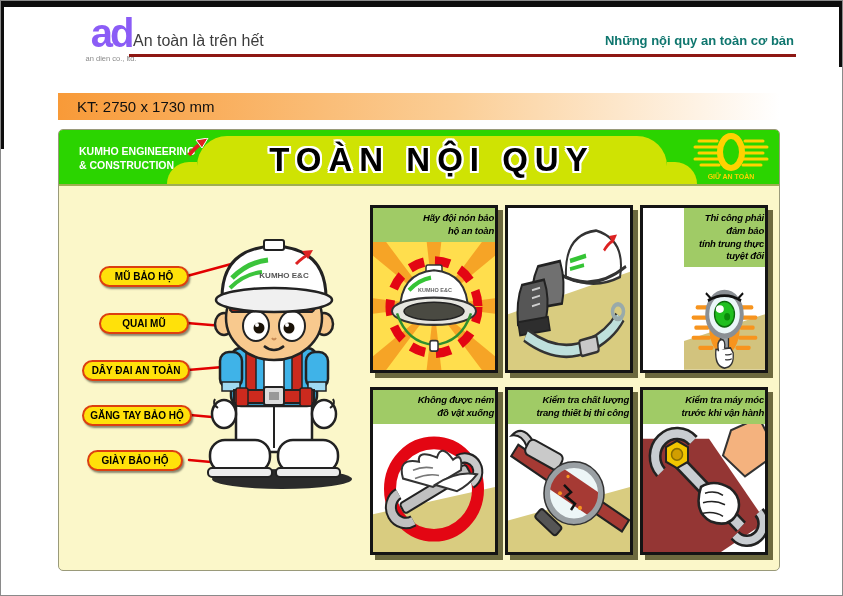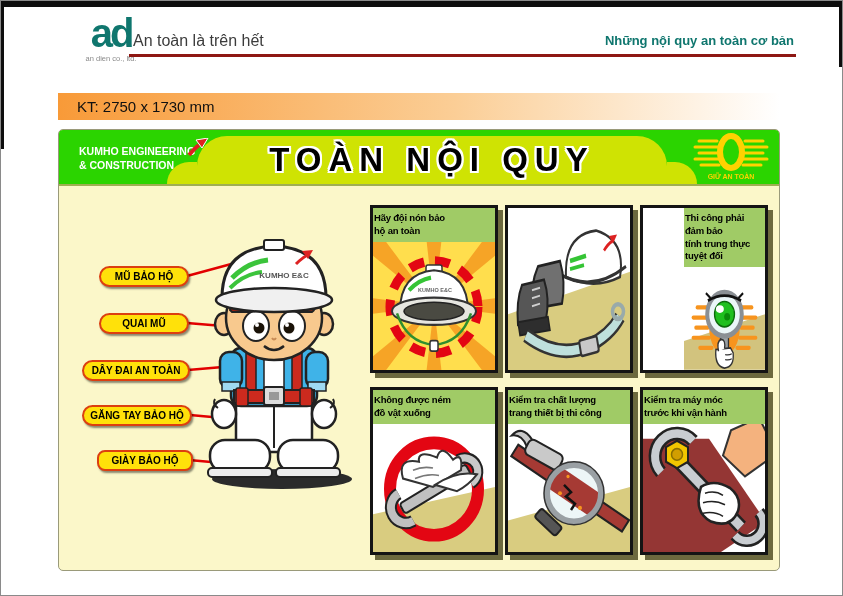--- a/index.html
+++ b/index.html
@@ -5,21 +5,21 @@
   html,body{margin:0;padding:0;background:#fff;}
   .page{position:relative;width:843px;height:596px;background:#fff;overflow:hidden;
         font-family:"Liberation Sans","DejaVu Sans",sans-serif;border:1px solid #8a8a8a;box-sizing:border-box;}
   
   .frame-top{position:absolute;top:0;left:0;width:100%;height:6px;background:#0d0d0d;}
   .frame-left{position:absolute;top:0;left:0;width:3px;height:148px;background:#0d0d0d;}
   .frame-right{position:absolute;top:0;right:0;width:3px;height:66px;background:#0d0d0d;}
 
   
   .logo{position:absolute;left:72px;top:12px;width:76px;text-align:center;}
-  .logo-text{font-size:40px;font-weight:bold;color:#0f766e;line-height:1;letter-spacing:-3px;}
+  .logo-text{font-size:40px;font-weight:bold;color:#8b5cf6;line-height:1;letter-spacing:-3px;}
   .logo-sub{font-size:7.5px;color:#8a8a8a;margin-top:1px;white-space:nowrap;}
   .tagline-left{position:absolute;left:132px;top:31px;font-size:16px;color:#3c3c3c;}
   .tagline-right{position:absolute;right:48px;top:32px;font-size:13px;font-weight:bold;color:#0f766e;}
   .header-rule{position:absolute;left:128px;top:53px;width:667px;height:3px;background:#8E1713;}
 
   
   .size-bar{position:absolute;left:57px;top:92px;width:722px;height:27px;
             background:linear-gradient(to right,#F89A38 0%,#FBCE96 55%,#FFFFFF 100%);
             display:flex;align-items:center;padding-left:19px;box-sizing:border-box;
             font-size:15px;color:#101010;}
@@ -42,33 +42,33 @@
 
   
   .pill{position:absolute;height:21px;background:#FFE10A;border:2px solid #DC3F10;border-radius:12px;
         box-sizing:border-box;display:flex;align-items:center;justify-content:center;
         font-size:10px;font-weight:bold;color:#000;white-space:nowrap;
         box-shadow:1.5px 2px 2px rgba(0,0,0,.45);}
   .pill1{left:40px;top:136px;width:90px;}
   .pill2{left:40px;top:183px;width:90px;}
   .pill3{left:23px;top:230px;width:108px;}
   .pill4{left:23px;top:275px;width:110px;}
-  .pill5{left:38px;top:320px;width:96px;border-radius:8px;}
+  .pill5{left:28px;top:320px;width:96px;}
   .connectors{position:absolute;top:0;left:0;width:722px;height:442px;pointer-events:none;}
 
   .character{position:absolute;left:125px;top:102px;width:180px;height:260px;}
 
   
   .panel{position:absolute;width:128px;height:168px;background:#fff;border:3px solid #141414;
          box-sizing:border-box;display:flex;flex-direction:column;
          box-shadow:5px 5px 0 rgba(82,80,38,.85);}
   .p1{left:311px;top:75px;} .p2{left:446px;top:75px;} .p3{left:581px;top:75px;padding-left:41px;}
   .p4{left:311px;top:257px;} .p5{left:446px;top:257px;} .p6{left:581px;top:257px;}
   .panel-title{background:#A0CB66;color:#000;font-weight:bold;font-size:9.5px;letter-spacing:-.2px;
-               text-align:left;padding:4px 1px;line-height:1.35;white-space:pre-line;min-height:26px;}
+               text-align:right;padding:4px 1px;line-height:1.35;white-space:pre-line;min-height:26px;font-style:italic;}
   .panel-body{flex:1;position:relative;overflow:hidden;}
   .panel-body svg{position:absolute;inset:0;width:100%;height:100%;}
 </style>
 </head>
 <body>
 
 <div class="page">
   <div class="frame-top"></div>
   <div class="frame-left"></div>
   <div class="frame-right"></div>

